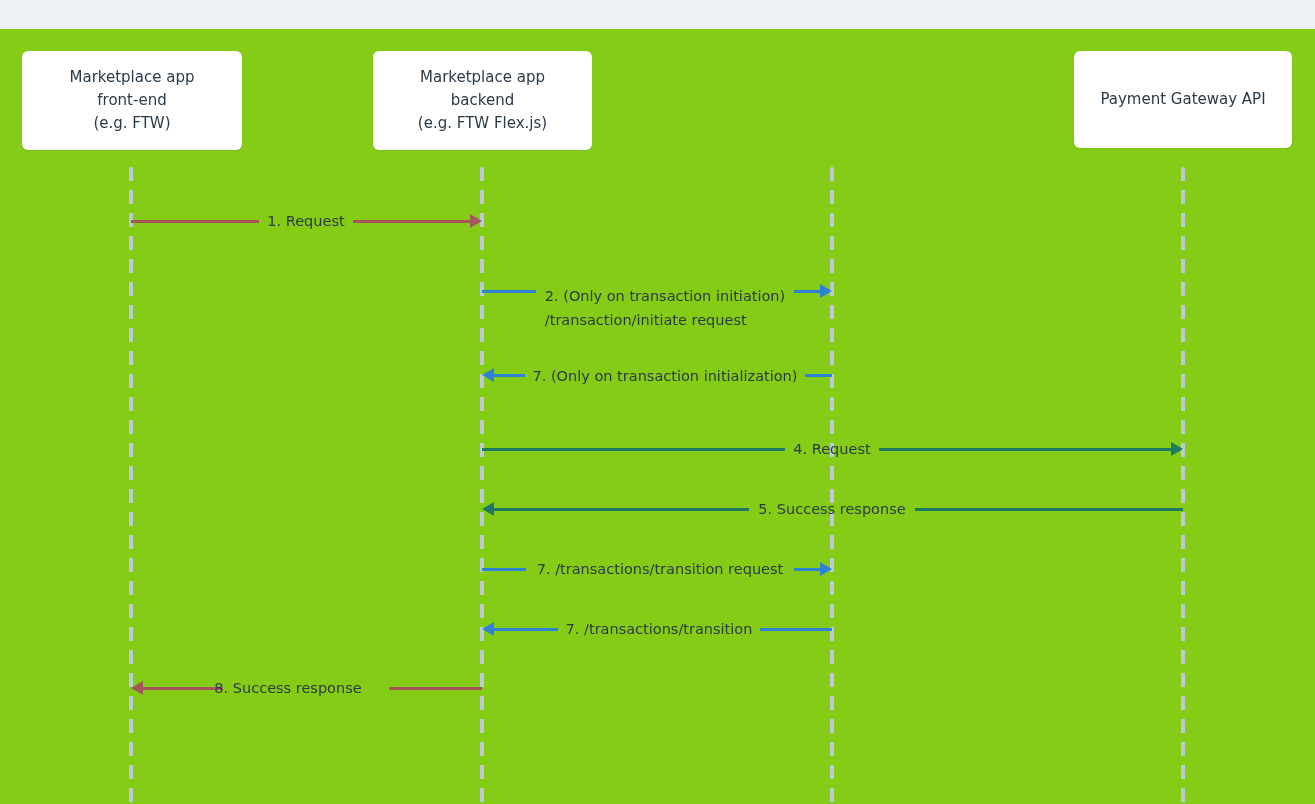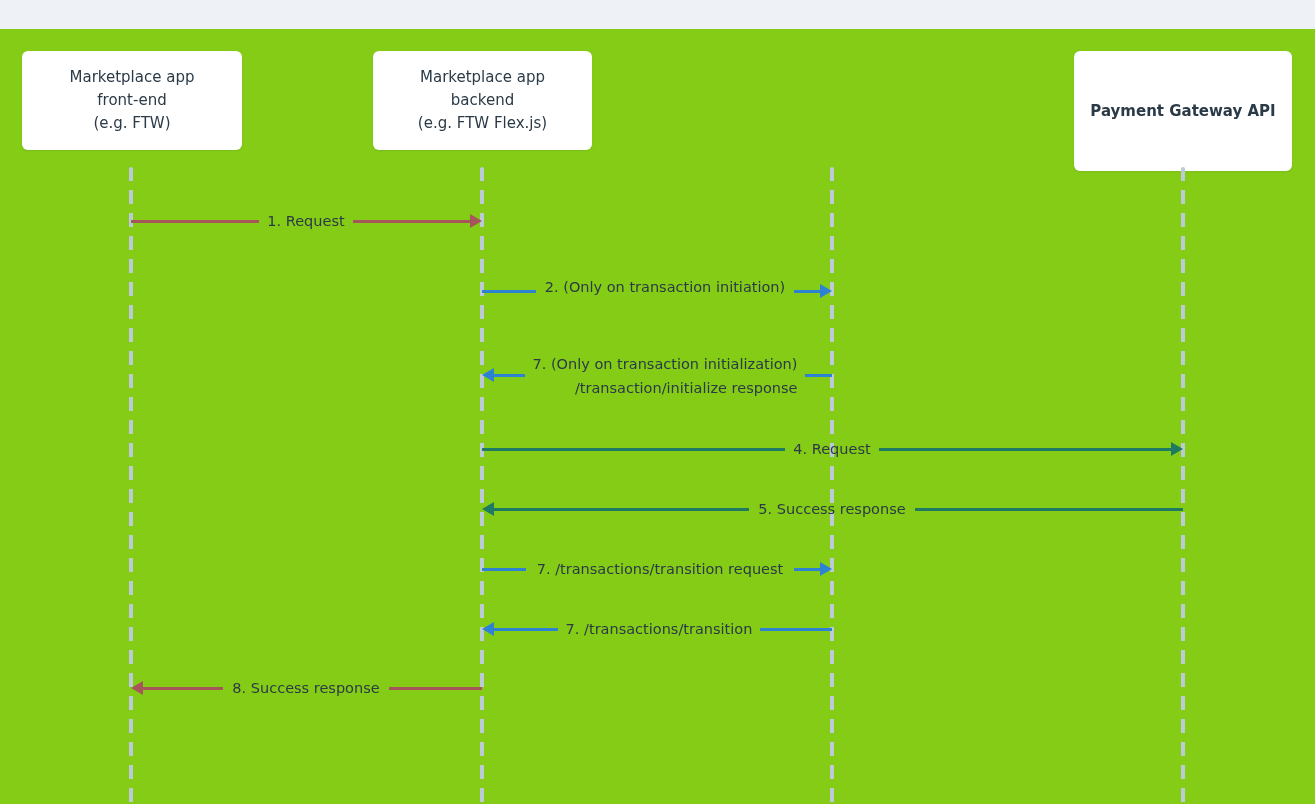--- a/index.html
+++ b/index.html
@@ -43,21 +43,21 @@
     border-radius: 2px;
     background-image: linear-gradient(to bottom, #bcc9d6 0px, #bcc9d6 14px, rgba(0,0,0,0) 14px, rgba(0,0,0,0) 23px);
     background-size: 4px 23px;
     background-repeat: repeat-y;
   }
   .msg-label {
     position: absolute;
     color: #2b3a47;
     font-size: 14.5px;
     line-height: 24px;
-    text-align: right;
+    text-align: left;
     white-space: pre;
     transform: translate(-50%, -50%);
     z-index: 3;
     pointer-events: none;
   }
   .seg {
     position: absolute;
     height: 3px;
     z-index: 2;
   }
@@ -82,41 +82,41 @@
       <div class="actor-line" style="color: rgb(43, 58, 71);">(e.g. FTW)</div>
     </div>
     <div class="lifeline" style="left: 129px; top: 138px; height: 638px;"></div>
     <div class="actor-box" style="left: 373px; top: 22px; width: 219px; height: 99px;">
       <div class="actor-line" style="color: rgb(43, 58, 71);">Marketplace app</div>
       <div class="actor-line" style="color: rgb(43, 58, 71);">backend</div>
       <div class="actor-line" style="color: rgb(43, 58, 71);">(e.g. FTW Flex.js)</div>
     </div>
     <div class="lifeline" style="left: 480px; top: 138px; height: 638px;"></div>
     <div class="lifeline" style="left: 830px; top: 138px; height: 638px;"></div>
-    <div class="actor-box" style="left: 1074px; top: 22px; width: 218px; height: 120px; font-weight: bold;">
+    <div class="actor-box" style="left: 1074px; top: 22px; width: 218px; height: 97px;">
       <div class="actor-line" style="color: rgb(43, 58, 71);">Payment Gateway API</div>
     </div>
     <div class="lifeline" style="left: 1181px; top: 138px; height: 638px;"></div>
     <div style="color: rgb(166, 86, 91);">
       <div class="seg" style="left: 131px; top: 191px; width: 128px; background: rgb(166, 86, 91);"></div>
       <div class="seg" style="left: 353px; top: 191px; width: 117px; background: rgb(166, 86, 91);"></div>
       <div class="head right" style="top: 185px; left: 470px; color: rgb(166, 86, 91);"></div>
       <div class="msg-label" style="left: 306px; top: 192px; color: rgb(43, 58, 71);"><div>1. Request</div></div>
     </div>
     <div style="color: rgb(46, 130, 212);">
       <div class="seg" style="left: 482px; top: 261px; width: 54px; background: rgb(46, 130, 212);"></div>
       <div class="seg" style="left: 794px; top: 261px; width: 26px; background: rgb(46, 130, 212);"></div>
       <div class="head right" style="top: 255px; left: 820px; color: rgb(46, 130, 212);"></div>
-      <div class="msg-label" style="left: 665px; top: 258px; color: rgb(43, 58, 71);"><div>2. (Only on transaction initiation)</div></div>
+      <div class="msg-label" style="left: 665px; top: 279px; color: rgb(43, 58, 71);"><div>2. (Only on transaction initiation)</div><div>/transaction/initiate request</div></div>
     </div>
     <div style="color: rgb(46, 130, 212);">
       <div class="seg" style="left: 494px; top: 345px; width: 31px; background: rgb(46, 130, 212);"></div>
       <div class="seg" style="left: 805px; top: 345px; width: 27px; background: rgb(46, 130, 212);"></div>
       <div class="head left" style="top: 339px; left: 482px; color: rgb(46, 130, 212);"></div>
-      <div class="msg-label" style="left: 665px; top: 347px; color: rgb(43, 58, 71);"><div>7. (Only on transaction initialization)</div><div>/transaction/initialize response</div></div>
+      <div class="msg-label" style="left: 665px; top: 347px; color: rgb(43, 58, 71);"><div>7. (Only on transaction initialization)</div></div>
     </div>
     <div style="color: rgb(31, 122, 99);">
       <div class="seg" style="left: 482px; top: 419px; width: 303px; background: rgb(31, 122, 99);"></div>
       <div class="seg" style="left: 879px; top: 419px; width: 292px; background: rgb(31, 122, 99);"></div>
       <div class="head right" style="top: 413px; left: 1171px; color: rgb(31, 122, 99);"></div>
       <div class="msg-label" style="left: 832px; top: 420px; color: rgb(43, 58, 71);"><div>4. Request</div></div>
     </div>
     <div style="color: rgb(31, 122, 99);">
       <div class="seg" style="left: 494px; top: 479px; width: 255px; background: rgb(31, 122, 99);"></div>
       <div class="seg" style="left: 915px; top: 479px; width: 268px; background: rgb(31, 122, 99);"></div>
@@ -132,15 +132,15 @@
     <div style="color: rgb(46, 130, 212);">
       <div class="seg" style="left: 494px; top: 599px; width: 64px; background: rgb(46, 130, 212);"></div>
       <div class="seg" style="left: 760px; top: 599px; width: 72px; background: rgb(46, 130, 212);"></div>
       <div class="head left" style="top: 593px; left: 482px; color: rgb(46, 130, 212);"></div>
       <div class="msg-label" style="left: 659px; top: 600px; color: rgb(43, 58, 71);"><div>7. /transactions/transition</div></div>
     </div>
     <div style="color: rgb(166, 86, 91);">
       <div class="seg" style="left: 143px; top: 658px; width: 80px; background: rgb(166, 86, 91);"></div>
       <div class="seg" style="left: 389px; top: 658px; width: 93px; background: rgb(166, 86, 91);"></div>
       <div class="head left" style="top: 652px; left: 131px; color: rgb(166, 86, 91);"></div>
-      <div class="msg-label" style="left: 306px; top: 659px; color: rgb(43, 58, 71);"><div>8. Success response</div></div>
+      <div class="msg-label" style="left: 288px; top: 659px; color: rgb(43, 58, 71);"><div>8. Success response</div></div>
     </div>
   </div>
 
 </body></html>

